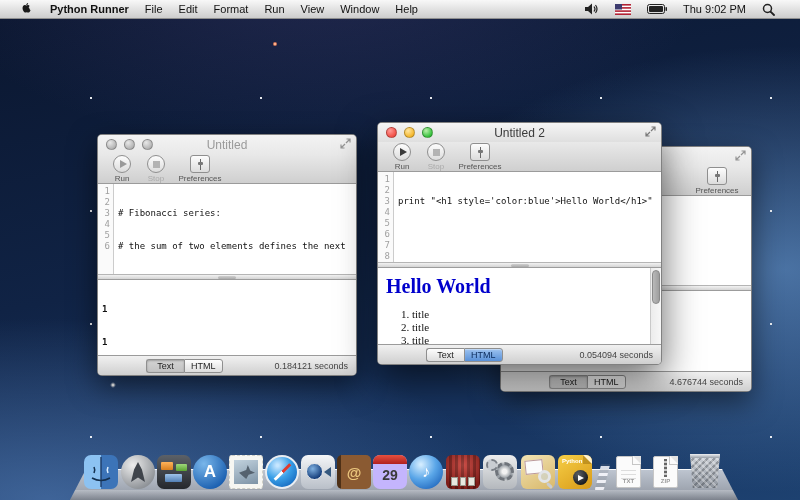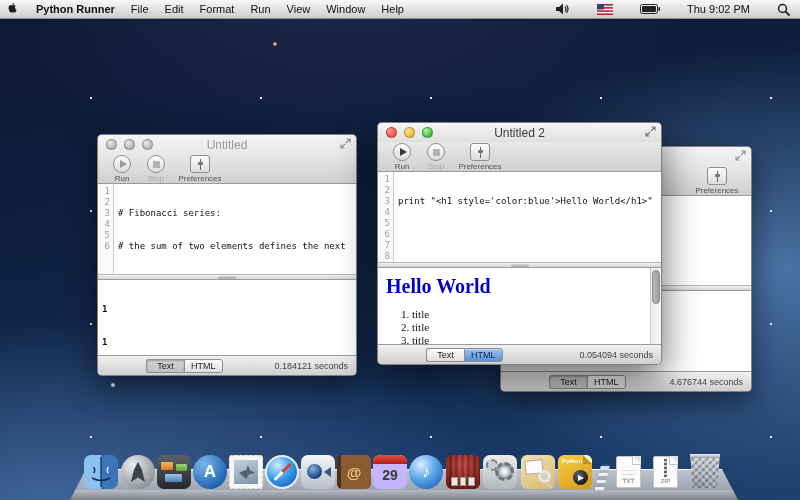--- a/index.html
+++ b/index.html
@@ -6,22 +6,22 @@
   html,body { width:800px; height:500px; overflow:hidden; }
   body { font-family:"Liberation Sans", sans-serif; position:relative; background:#0b1730; }
 
   
   .menubar {
     position:absolute; top:0; left:0; right:0; height:19px; z-index:100;
     background:linear-gradient(#f8f8f8, #cdcdcd);
     border-bottom:1px solid #8f8f8f;
     display:flex; align-items:center; font-size:11px; color:#111;
   }
-  .menubar .left { display:flex; align-items:center; gap:16px; padding-left:8px; }
-  .menubar .right { margin-left:auto; display:flex; align-items:center; gap:27px; padding-right:10px; }
+  .menubar .left { display:flex; align-items:center; gap:16px; padding-left:22px; }
+  .menubar .right { margin-left:auto; display:flex; align-items:center; gap:16px; padding-right:25px; }
   .menu-app { font-weight:bold; }
   .menu-item { white-space:nowrap; }
   .apple-logo { width:12px; height:13px; display:block; }
 
   
   .desktop {
     position:absolute; left:0; top:19px; right:0; bottom:0; z-index:0;
     background:
       radial-gradient(2.5px 2.5px at 275px 25px, #ffb089 40%, rgba(255,120,70,.55) 70%, transparent 100%),
       radial-gradient(3px 3px at 113px 366px, #ffffff 30%, rgba(255,255,255,.35) 65%, transparent 100%),

